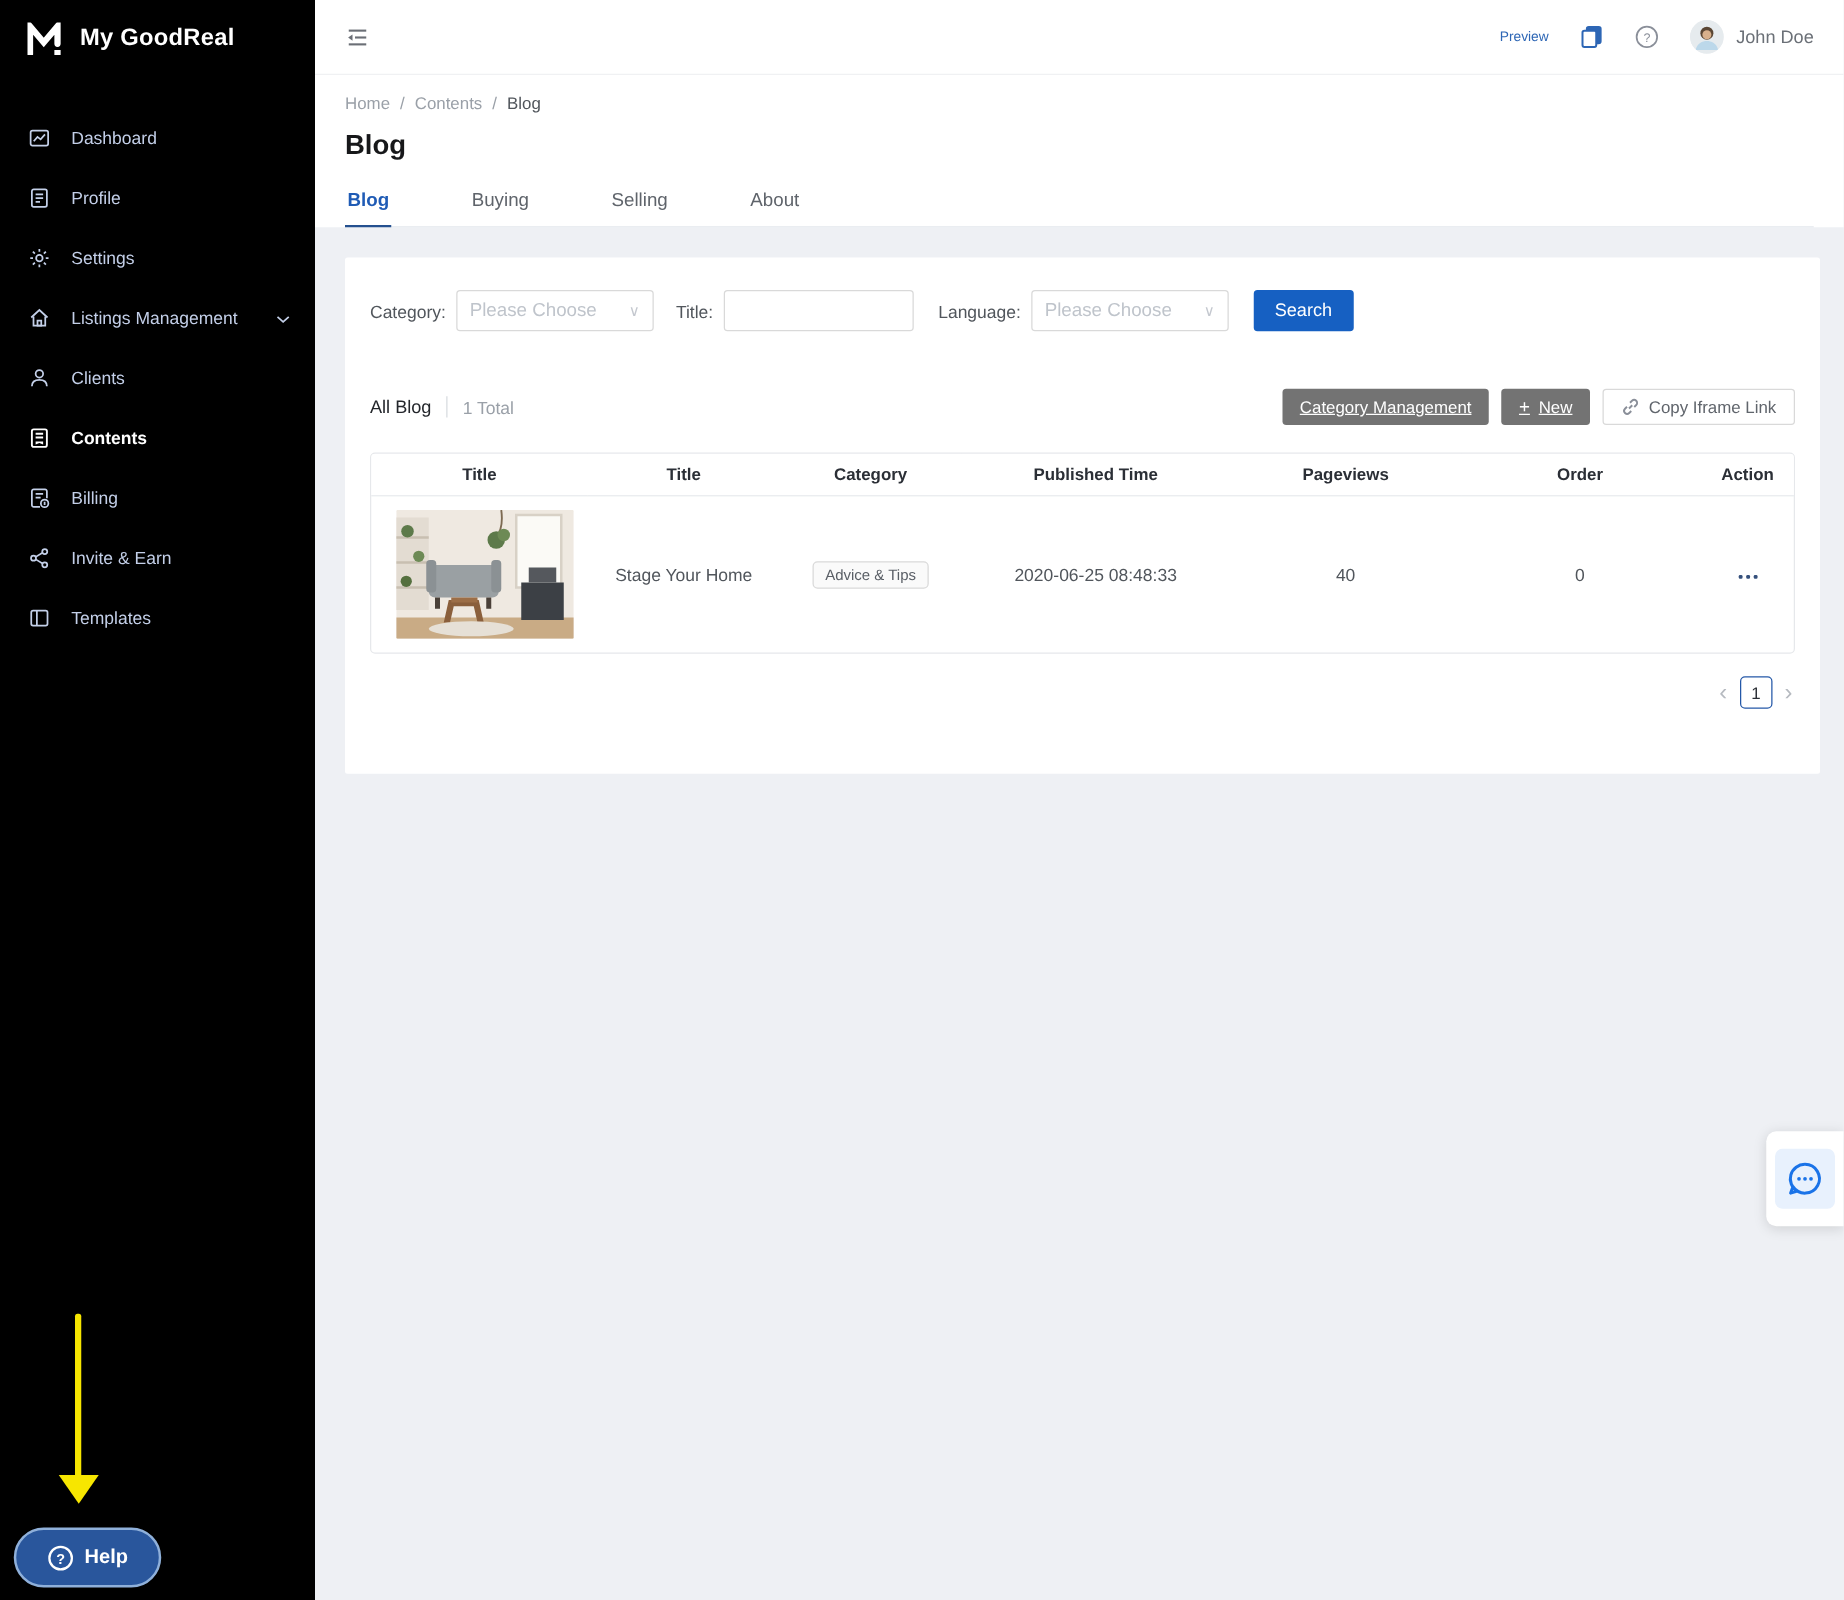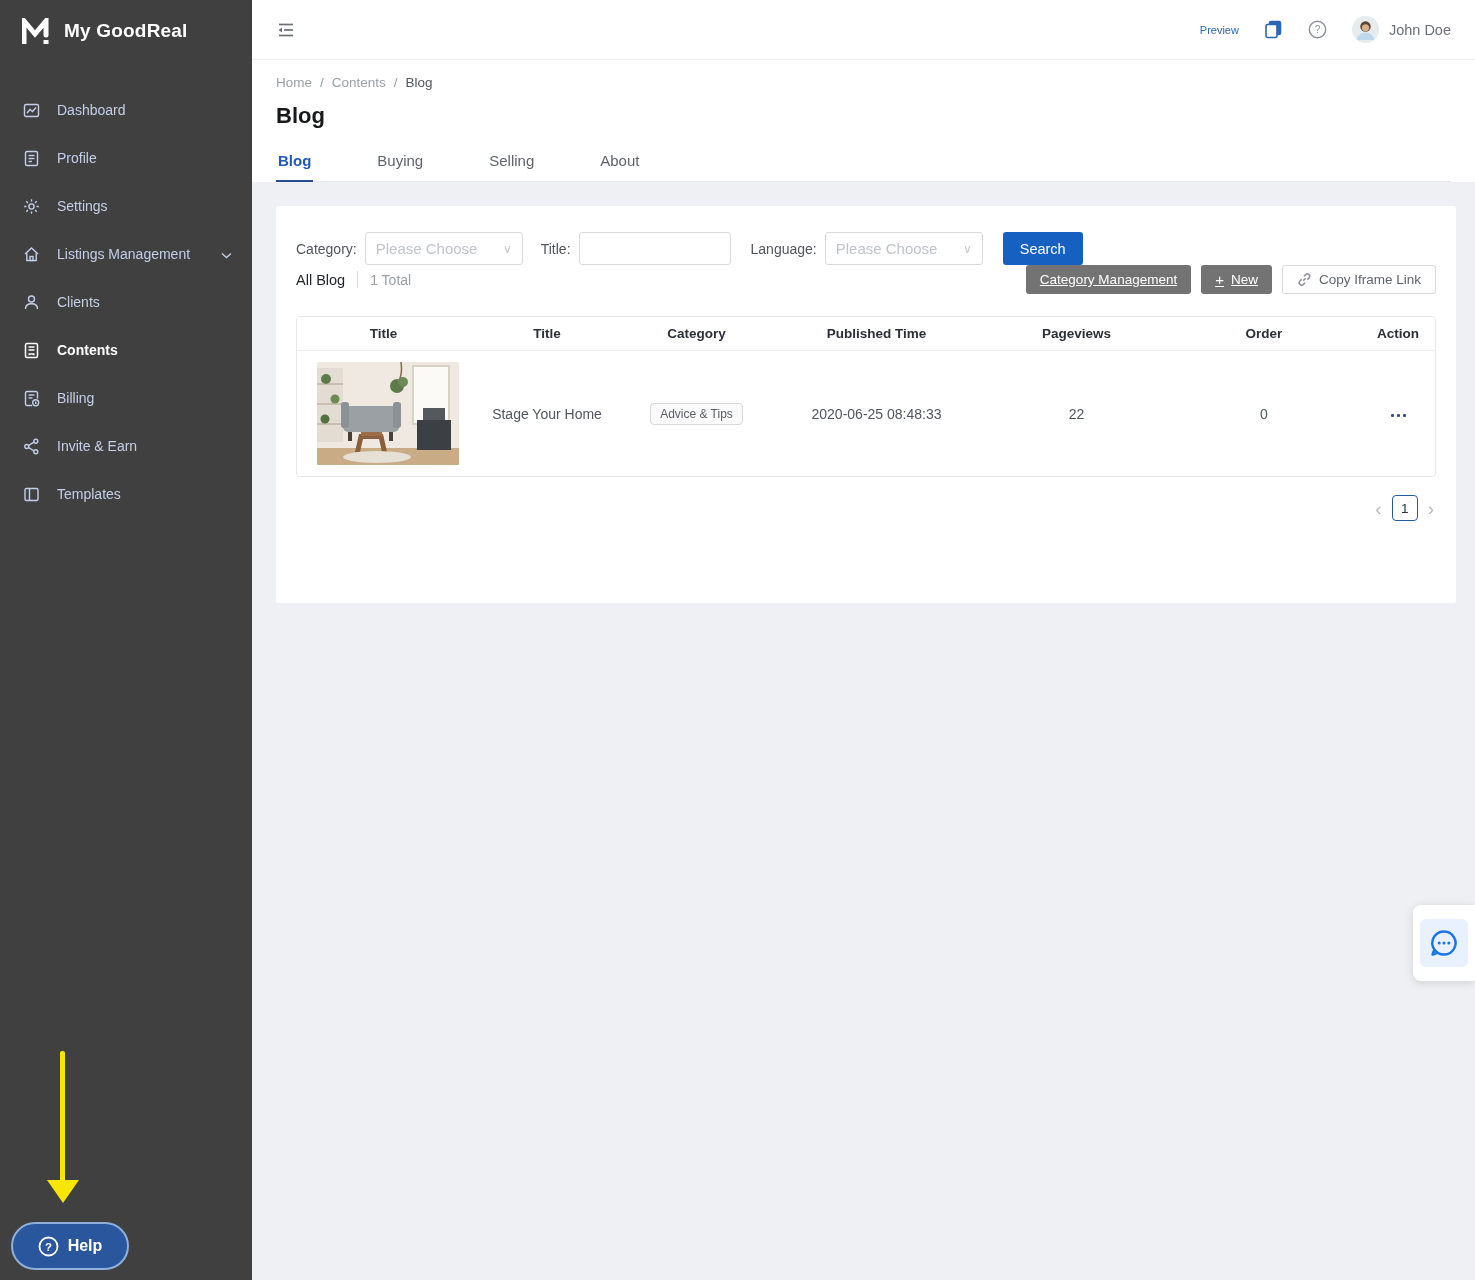--- a/index.html
+++ b/index.html
@@ -5,21 +5,21 @@
   * { margin:0; padding:0; box-sizing:border-box; }
   html,body { width:1475px; height:1280px; }
   body {
     font-family:"Liberation Sans","DejaVu Sans",sans-serif;
     background:#eef0f4; color:#51565c; font-size:14px;
     position:relative; overflow:hidden;
   }
   
   .sidebar {
     position:absolute; left:0; top:0; width:252px; height:1280px;
-    background:#404040; color:#cdd8ec; z-index:5;
+    background:#000000; color:#cdd8ec; z-index:5;
   }
   .logo-row { display:flex; align-items:center; gap:12px; padding:18px 0 18px 22px; }
   .logo-mark { width:30px; height:26px; }
   .logo-text { color:#fff; font-size:19px; font-weight:700; letter-spacing:.2px; }
   .nav { margin-top:24px; }
   .nav-item {
     display:flex; align-items:center; gap:17px; height:48px; padding:0 20px 0 23px;
     color:#c3cfe8; cursor:pointer; font-size:14px;
   }
   .nav-item .nicon { width:17px; height:17px; flex:0 0 17px; display:flex; align-items:center; }
@@ -79,21 +79,21 @@
   .title-input {
     width:152px; height:33px; border:1px solid #d9d9d9; border-radius:3px;
     padding:0 10px; font-size:14px; margin-right:20px; outline:none;
   }
   .btn-primary {
     background:#1660c2; color:#fff; border:none; border-radius:3px;
     height:33px; padding:0 17px; font-size:14.5px; cursor:pointer;
   }
   .search-btn { margin-left:2px; }
   
-  .toolbar-row { display:flex; align-items:center; }
+  .toolbar-row { display:flex; align-items:center; margin-top:46px; }
   .all-label { color:#23262b; font-size:14.5px; }
   .divider { width:1px; height:17px; background:#d8dbe0; margin:0 12px; }
   .total-label { color:#9aa0a8; font-size:14px; }
   .toolbar-right { margin-left:auto; display:flex; align-items:center; gap:10px; }
   .btn-sm { height:29px; border-radius:3px; font-size:13.5px; padding:0 14px; cursor:pointer; display:flex; align-items:center; gap:7px; }
   .btn-blue { background:#737373; color:#fff; border:none;text-decoration:underline; }
   .btn-ghost { background:#fff; color:#60656c; border:1px solid #d9d9d9; }
   .plus-glyph { font-size:15px; line-height:1; }
   
   .tbl-wrap { margin-top:22px; border:1px solid #e6e8eb; border-radius:4px; overflow:hidden; }
@@ -395,21 +395,21 @@
                   <path d="M42 72 h24 l4 18 h-5 l-3-13 h-16 l-3 13 h-5 z" fill="#8a5f3c"></path>
                   <rect x="44" y="70" width="21" height="4" fill="#9c6e47"></rect>
                   <rect x="100" y="58" width="34" height="30" fill="#3c4045"></rect>
                   <rect x="106" y="46" width="22" height="12" fill="#55585d"></rect>
                   <ellipse cx="60" cy="95" rx="34" ry="6" fill="#e6e0d6"></ellipse>
                 </svg>
               </td>
               <td>Stage Your Home</td>
               <td><span class="tag">Advice &amp; Tips</span></td>
               <td>2020-06-25 08:48:33</td>
-              <td>22</td>
+              <td>40</td>
               <td>0</td>
               <td>
                 <span class="more-dots">
                     <i></i>
                     <i></i>
                     <i></i>
                   </span>
               </td>
             </tr>
           </tbody>

